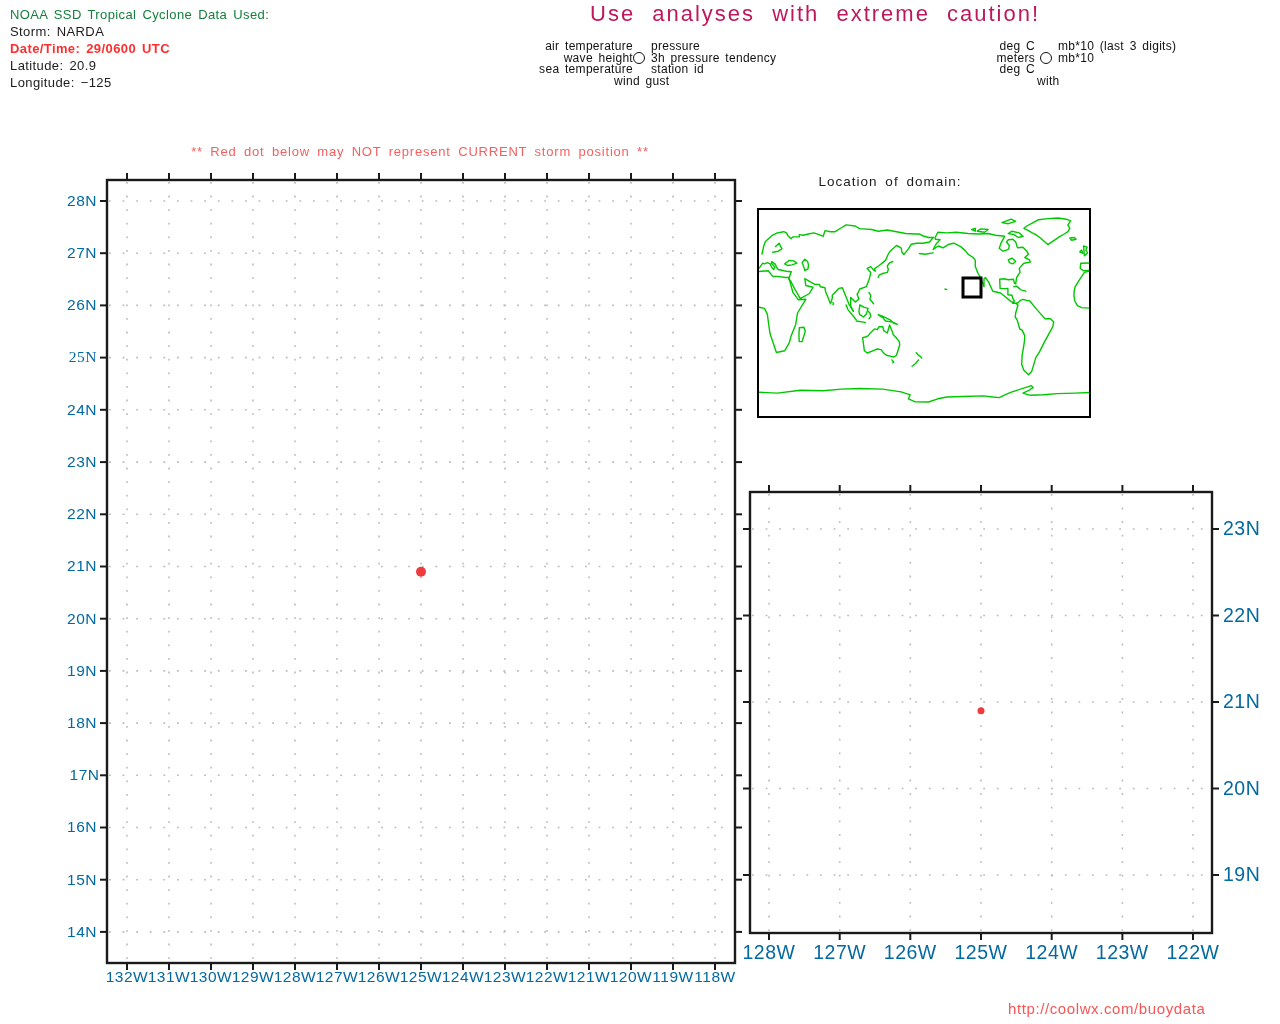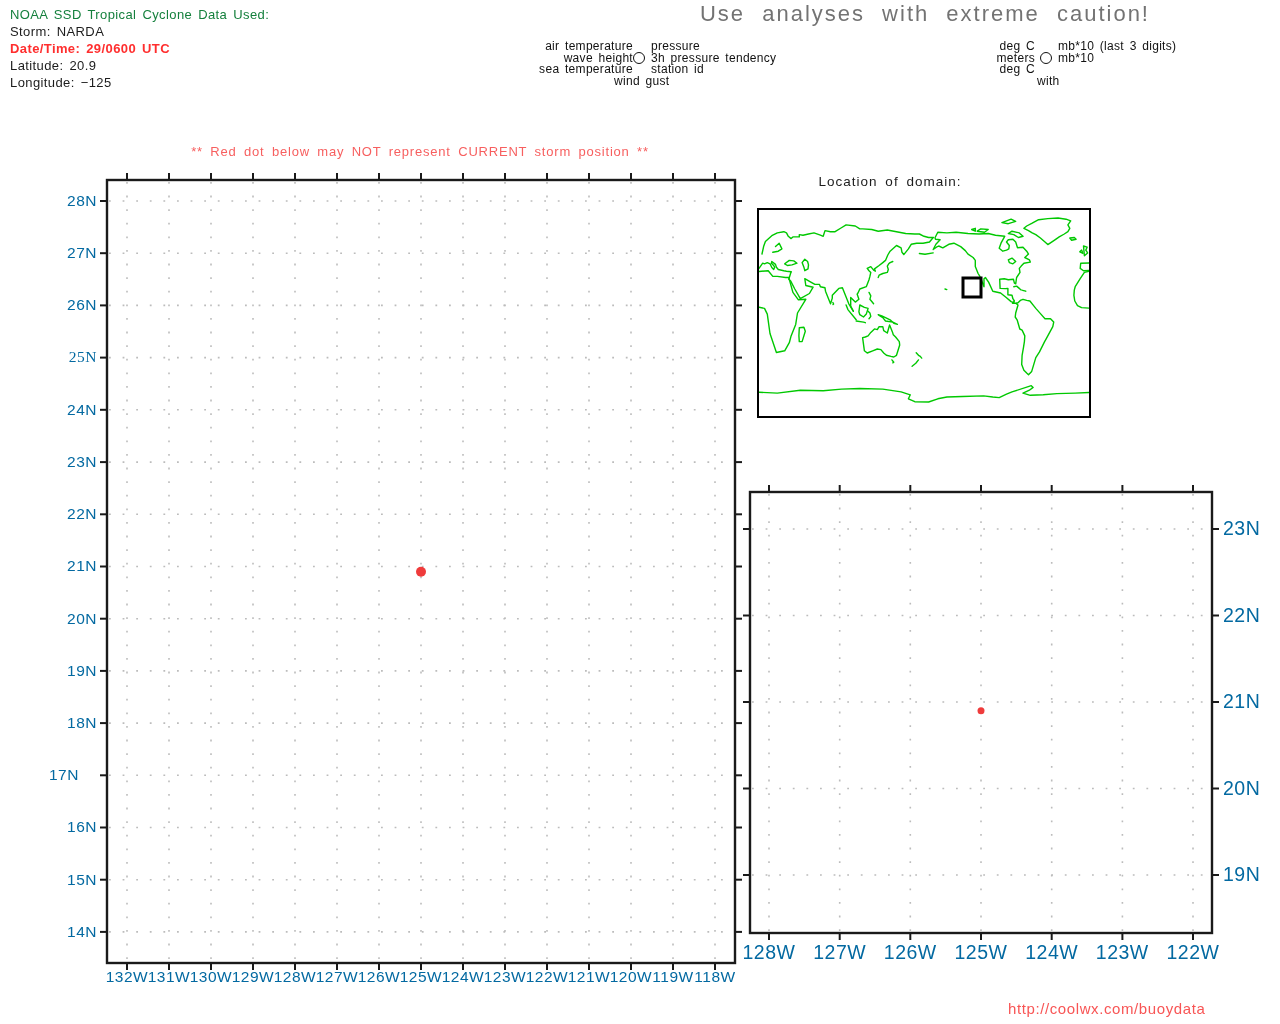--- a/index.html
+++ b/index.html
@@ -4,21 +4,21 @@
 <style>
   html,body{margin:0;padding:0;background:#fff;}
   #page{position:relative;width:1280px;height:1024px;background:#fff;overflow:hidden;
         font-family:"Liberation Sans",sans-serif;color:#1c1c1c;}
   .abs{position:absolute;}
   
   .info-line{font-size:13px;line-height:17px;letter-spacing:.4px;word-spacing:2px;white-space:nowrap;}
   .red{color:#15803d;}
   .red-bold{color:#ff2e2e;font-weight:bold;}
   
-  .caution{font-size:22px;letter-spacing:2px;word-spacing:9px;color:#737373;text-align:right;white-space:nowrap;}
+  .caution{font-size:22px;letter-spacing:2px;word-spacing:9px;color:#be185d;text-align:left;white-space:nowrap;}
   
   .lg{font-size:12px;line-height:11.6px;letter-spacing:.3px;word-spacing:2px;white-space:nowrap;color:#111;}
   .lg-right{text-align:right;}
   .circ{position:absolute;width:10px;height:10px;border:1.6px solid #111;border-radius:50%;background:#fff;}
   
   .warn2{font-size:13px;letter-spacing:.8px;word-spacing:3px;color:#f75f5f;text-align:center;white-space:nowrap;}
   .map-title{font-size:13.5px;letter-spacing:1px;word-spacing:3px;color:#1c1c1c;text-align:center;white-space:nowrap;}
   .world-map{border:2px solid #000;background:#fff;}
   .footer-title{font-size:30.5px;letter-spacing:2.5px;word-spacing:8px;color:#333;white-space:nowrap;line-height:1;}
   .footer-link{font-size:15px;letter-spacing:.6px;color:#f85555;text-decoration:none;white-space:nowrap;}
@@ -233,21 +233,21 @@
     <div class="axis-label" style="top: 243px; left: 40px; width: 57px; font-size: 15.5px; text-align: right;">27N</div>
     <div class="axis-label" style="top: 295.2px; left: 40px; width: 57px; font-size: 15.5px; text-align: right;">26N</div>
     <div class="axis-label" style="top: 347.4px; left: 40px; width: 57px; font-size: 15.5px; text-align: right; font-family: Liberation Serif, serif;">25N</div>
     <div class="axis-label" style="top: 399.6px; left: 40px; width: 57px; font-size: 15.5px; text-align: right;">24N</div>
     <div class="axis-label" style="top: 451.8px; left: 40px; width: 57px; font-size: 15.5px; text-align: right;">23N</div>
     <div class="axis-label" style="top: 504px; left: 40px; width: 57px; font-size: 15.5px; text-align: right;">22N</div>
     <div class="axis-label" style="top: 556.2px; left: 40px; width: 57px; font-size: 15.5px; text-align: right;">21N</div>
     <div class="axis-label" style="top: 608.5px; left: 40px; width: 57px; font-size: 15.5px; text-align: right;">20N</div>
     <div class="axis-label" style="top: 660.7px; left: 40px; width: 57px; font-size: 15.5px; text-align: right;">19N</div>
     <div class="axis-label" style="top: 712.9px; left: 40px; width: 57px; font-size: 15.5px; text-align: right;">18N</div>
-    <div class="axis-label" style="top: 765.1px; left: 49px; width: 57px; font-size: 15.5px; text-align: left;">17N</div>
+    <div class="axis-label" style="top: 765.1px; left: 56px; width: 57px; font-size: 15.5px; text-align: center;">17N</div>
     <div class="axis-label" style="top: 817.3px; left: 40px; width: 57px; font-size: 15.5px; text-align: right;">16N</div>
     <div class="axis-label" style="top: 869.5px; left: 40px; width: 57px; font-size: 15.5px; text-align: right;">15N</div>
     <div class="axis-label" style="top: 921.7px; left: 40px; width: 57px; font-size: 15.5px; text-align: right;">14N</div>
     <div class="axis-label" style="left: 104px; width: 46px; top: 967px; font-size: 15.5px; text-align: center;">132W</div>
     <div class="axis-label" style="left: 146px; width: 46px; top: 967px; font-size: 15.5px; text-align: center;">131W</div>
     <div class="axis-label" style="left: 188px; width: 46px; top: 967px; font-size: 15.5px; text-align: center;">130W</div>
     <div class="axis-label" style="left: 230px; width: 46px; top: 967px; font-size: 15.5px; text-align: center;">129W</div>
     <div class="axis-label" style="left: 272px; width: 46px; top: 967px; font-size: 15.5px; text-align: center;">128W</div>
     <div class="axis-label" style="left: 314px; width: 46px; top: 967px; font-size: 15.5px; text-align: center;">127W</div>
     <div class="axis-label" style="left: 356px; width: 46px; top: 967px; font-size: 15.5px; text-align: center;">126W</div>

